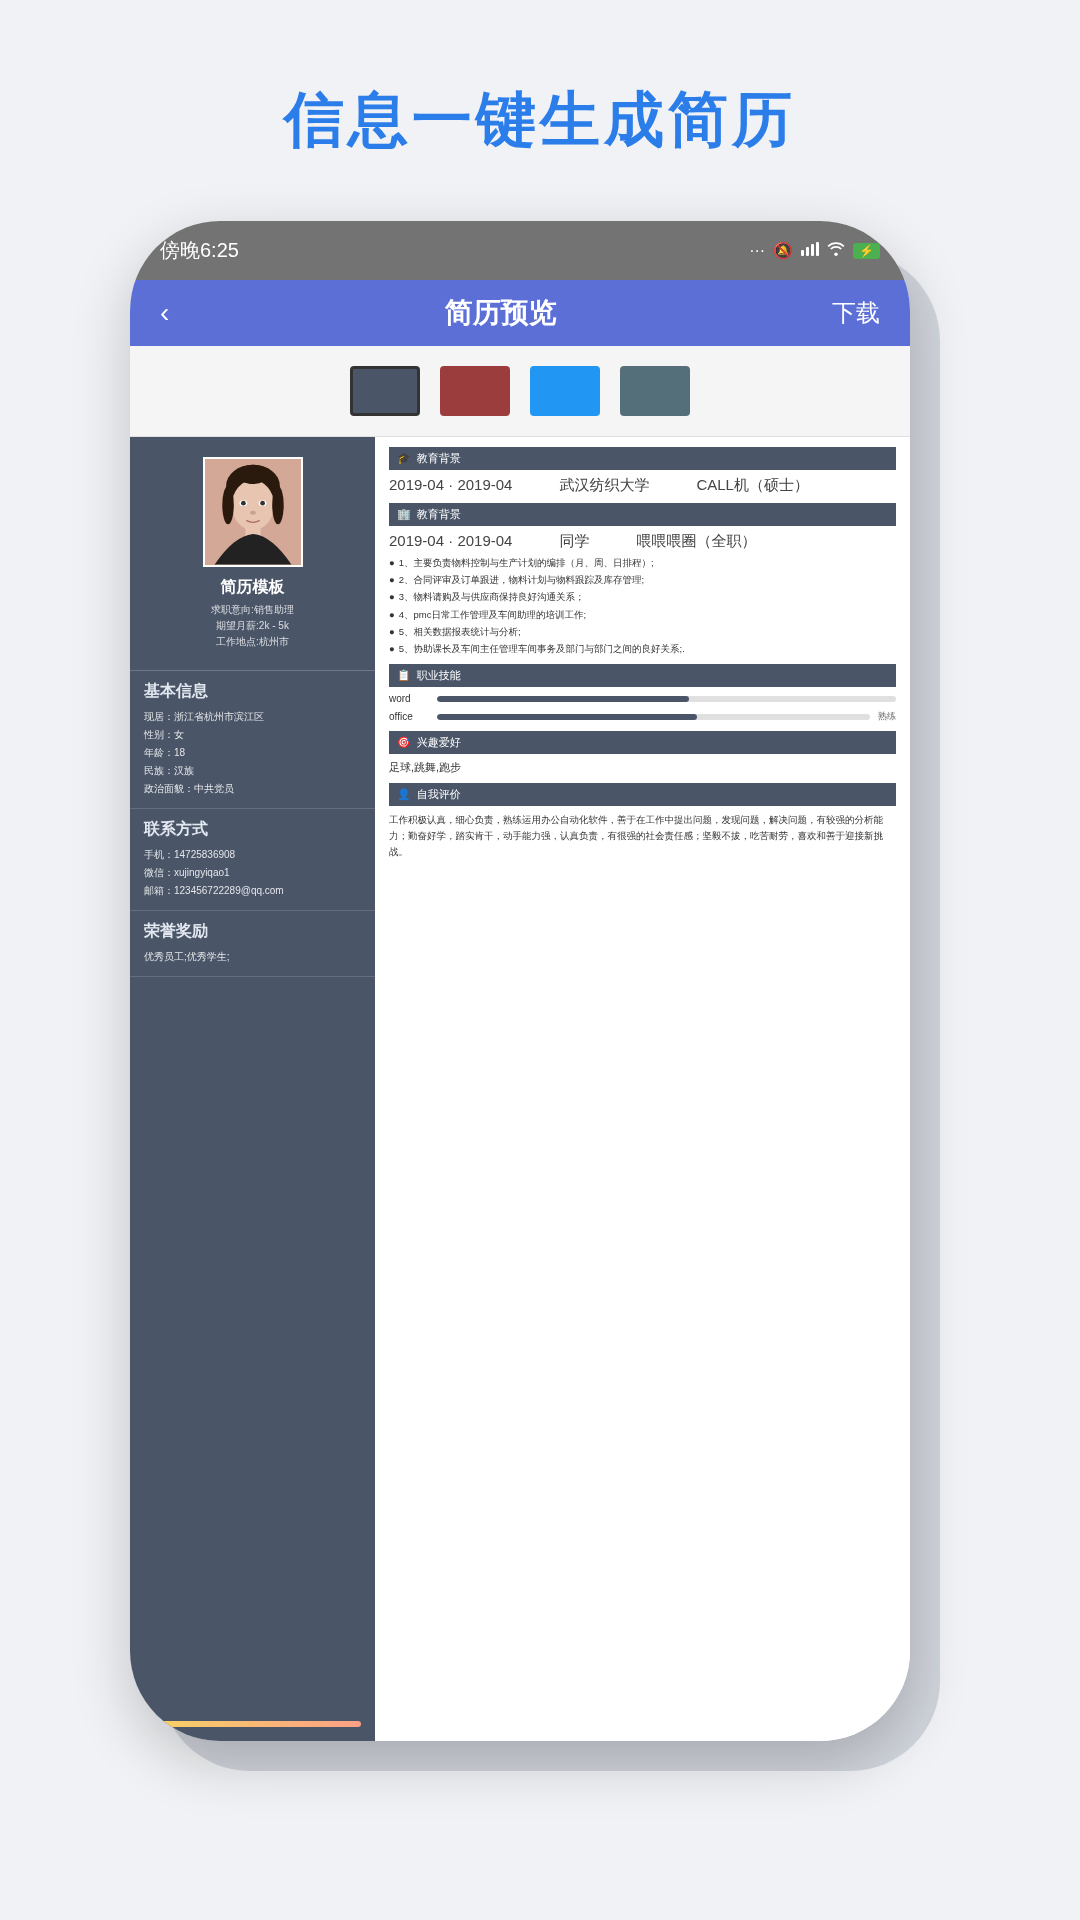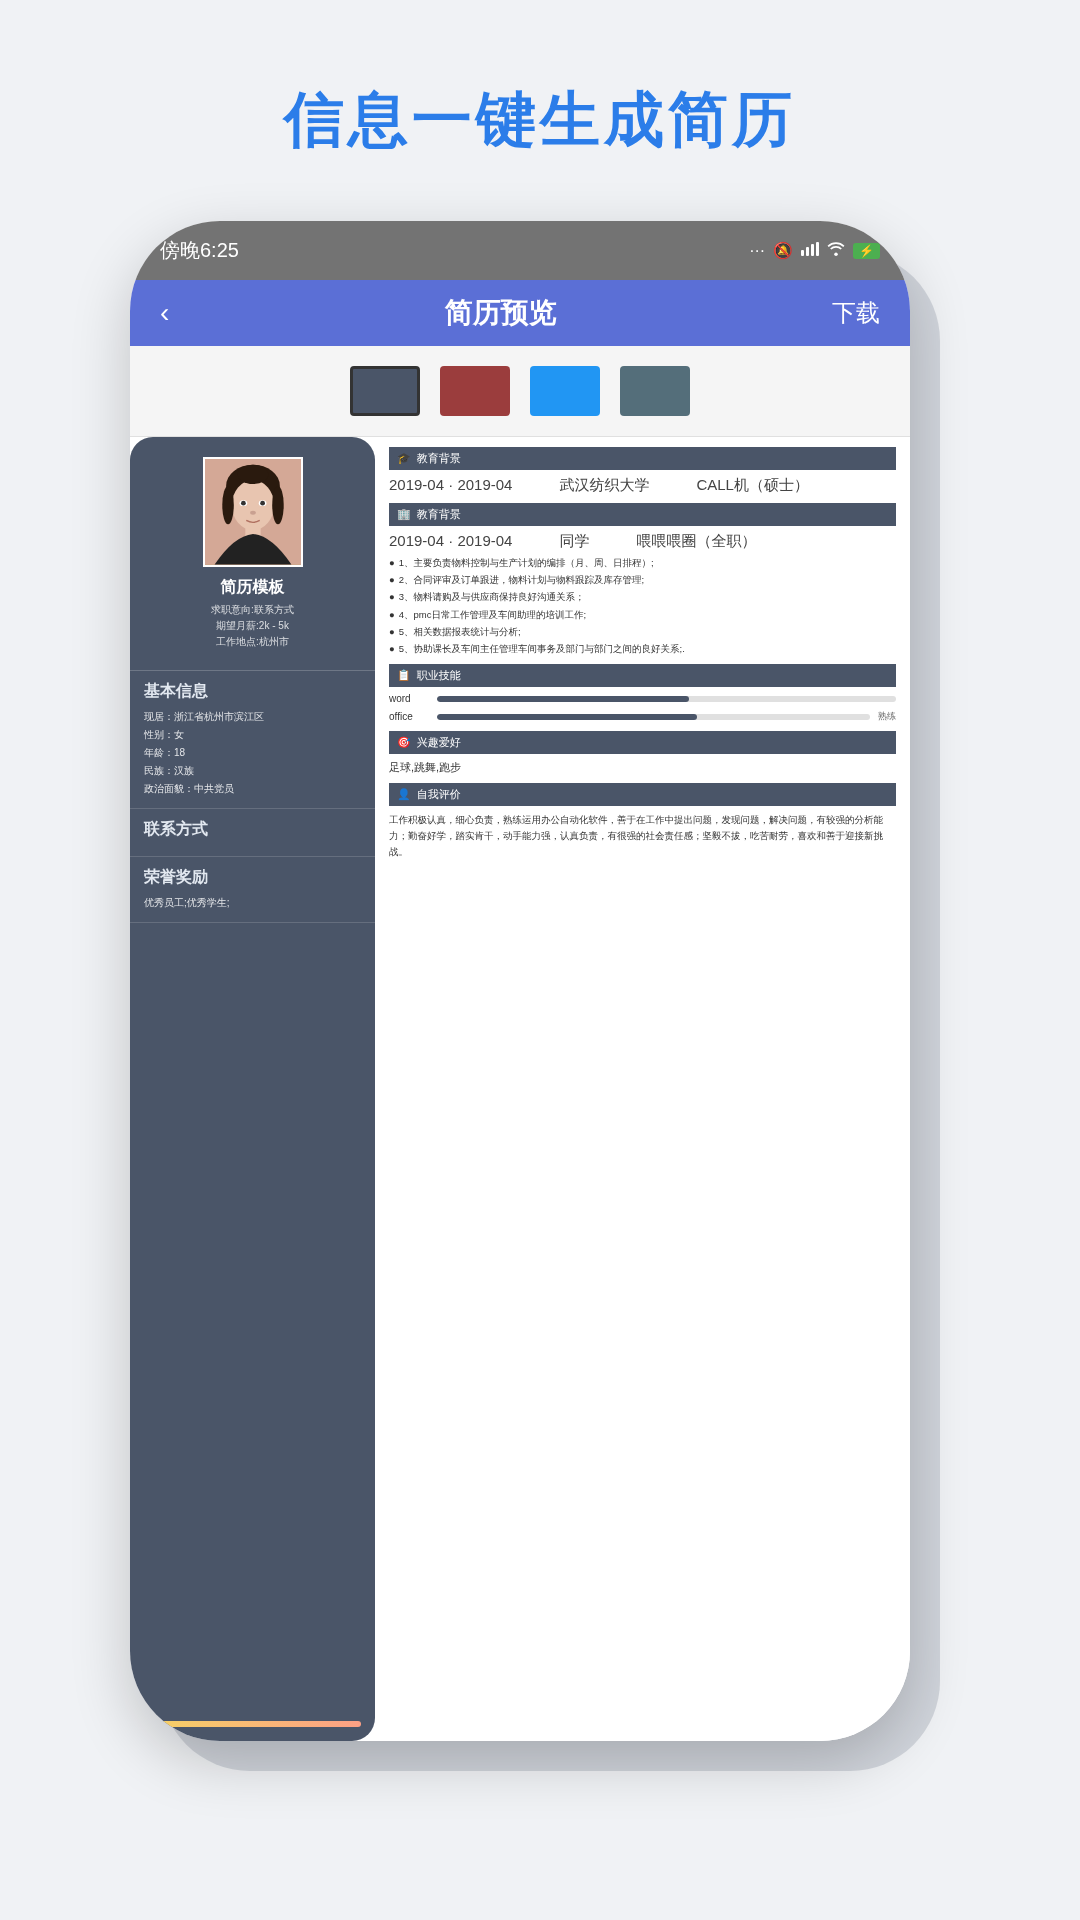--- a/index.html
+++ b/index.html
@@ -114,21 +114,20 @@
     }
 
     
     .sidebar {
       width: 245px;
       background: #4a5568;
       color: #fff;
       display: flex;
       flex-direction: column;
       flex-shrink: 0;
-      border-radius: 23px;
     }
 
     .avatar-section {
       padding: 20px;
       display: flex;
       flex-direction: column;
       align-items: center;
       border-bottom: 1px solid rgba(255,255,255,0.2);
     }
 
@@ -332,39 +331,44 @@
               <ellipse cx="40" cy="46" rx="2.5" ry="2.5" fill="#333"></ellipse>
               <ellipse cx="60" cy="46" rx="2.5" ry="2.5" fill="#333"></ellipse>
 
               <ellipse cx="50" cy="56" rx="3" ry="2" fill="#c9a090"></ellipse>
 
               <path d="M43 64 Q50 68 57 64" stroke="#b07060" stroke-width="1.5" fill="none"></path>
             </svg>
           </div>
           <div class="resume-name">简历模板</div>
           <div class="resume-subtitle">
-            <span>求职意向:联系方式</span><br>
+            <span>求职意向:销售助理</span><br>
             <span>期望月薪:2k - 5k</span><br>
             <span>工作地点:杭州市</span>
           </div>
         </div>
 
         <div class="sidebar-section">
           <div class="sidebar-section-title">基本信息</div>
           <div class="sidebar-item">
             <div>现居：浙江省杭州市滨江区</div>
             <div>性别：女</div>
             <div>年龄：18</div>
             <div>民族：汉族</div>
             <div>政治面貌：中共党员</div>
           </div>
         </div>
 
         <div class="sidebar-section">
           <div class="sidebar-section-title">联系方式</div>
+          <div class="sidebar-item">
+            <div>手机：14725836908</div>
+            <div>微信：xujingyiqao1</div>
+            <div>邮箱：123456722289@qq.com</div>
+          </div>
         </div>
 
         <div class="sidebar-section">
           <div class="sidebar-section-title">荣誉奖励</div>
           <div class="sidebar-item">优秀员工;优秀学生;</div>
         </div>
 
         <div class="sidebar-bottom-bar"></div>
       </div>
 

